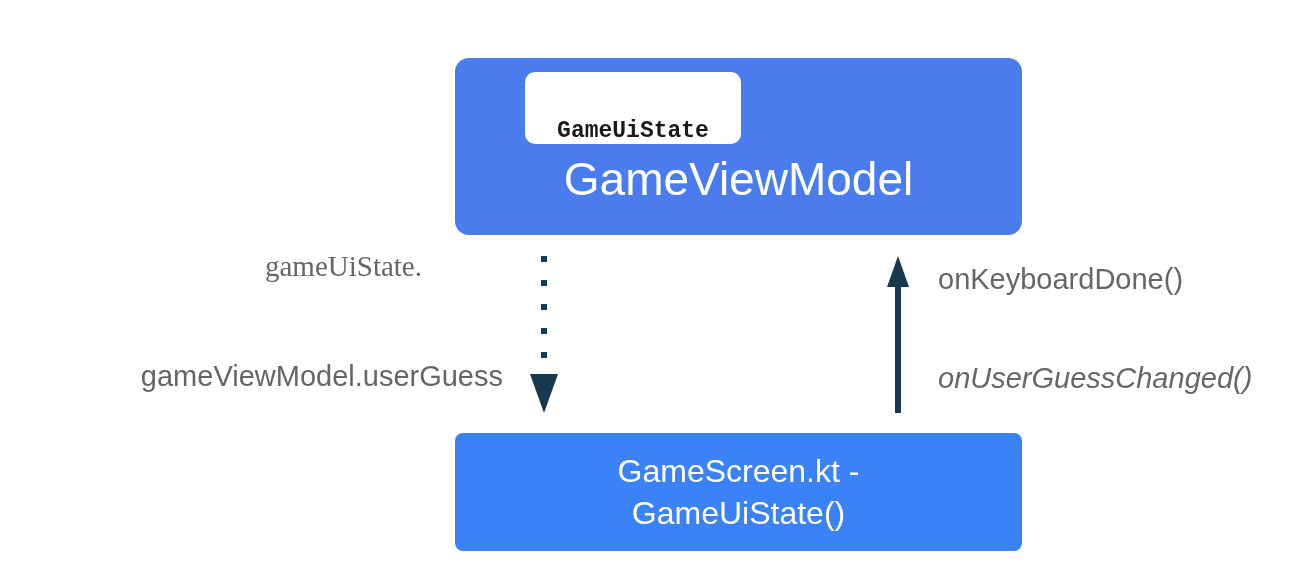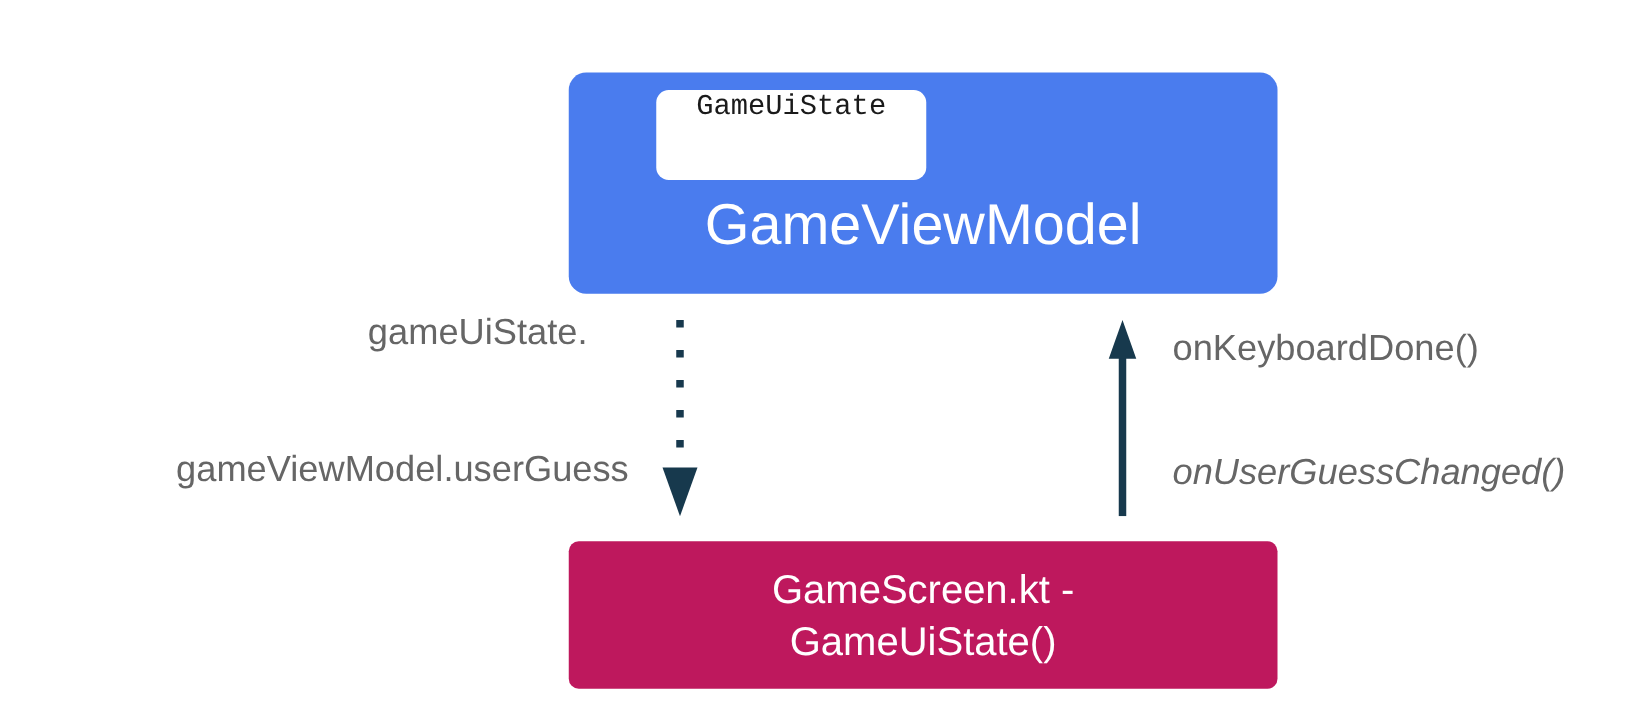--- a/index.html
+++ b/index.html
@@ -28,22 +28,23 @@
   }
   .state-chip {
     position: absolute;
     left: 70px;
     top: 14px;
     width: 216px;
     height: 72px;
     background: #ffffff;
     border-radius: 10px;
     display: flex;
-    align-items: flex-start;
+    align-items: flex-end;
     justify-content: center;
+    font-weight: bold;
   }
   .chip-text {
     font-family: "Liberation Mono", "DejaVu Sans Mono", monospace;
     font-size: 23px;
     color: #1a1a1a;
     white-space: nowrap;
   }
   .vm-title {
     position: absolute;
     left: 0;
@@ -56,21 +57,21 @@
     white-space: nowrap;
   }
 
   
   .screen-box {
     position: absolute;
     left: 455px;
     top: 433px;
     width: 567px;
     height: 118px;
-    background: #be185d;
+    background: #3b82f6;
     border-radius: 8px;
     display: flex;
     flex-direction: column;
     align-items: center;
     justify-content: center;
     color: #ffffff;
     font-size: 32px;
     line-height: 42px;
     text-align: center;
   }
@@ -90,23 +91,24 @@
 
   
   .label {
     position: absolute;
     color: #666666;
     font-size: 29px;
     line-height: 41px;
     white-space: nowrap;
   }
   .state-label {
-    right: 836px;
+    right: 884px;
     top: 246px;
     text-align: right;
+    font-family: Liberation Serif, serif;
   }
   .guess-label {
     right: 803px;
     top: 356px;
     text-align: right;
     margin-left: 40px;
   }
   .keyboard-label {
     left: 938px;
     top: 259px;

